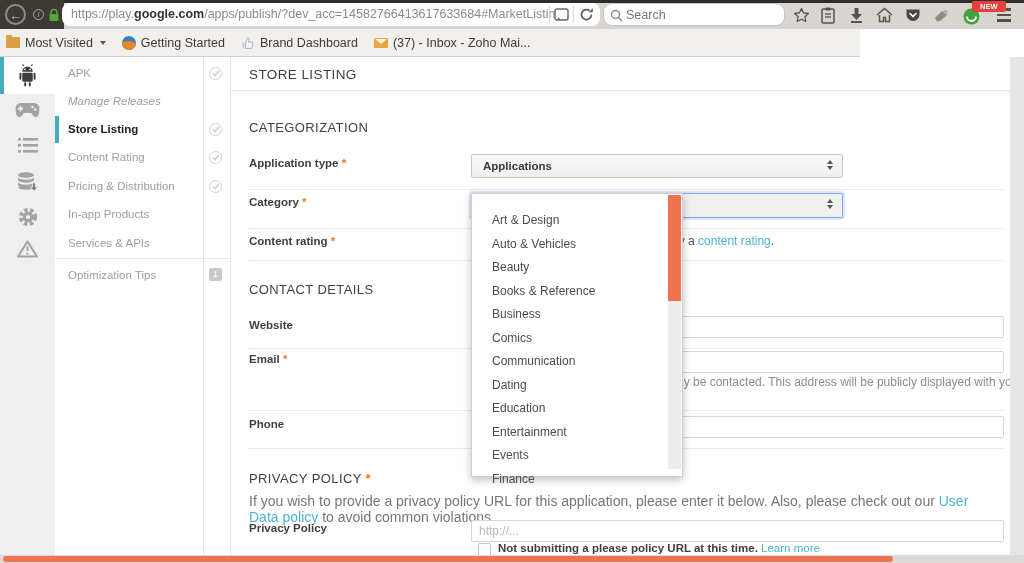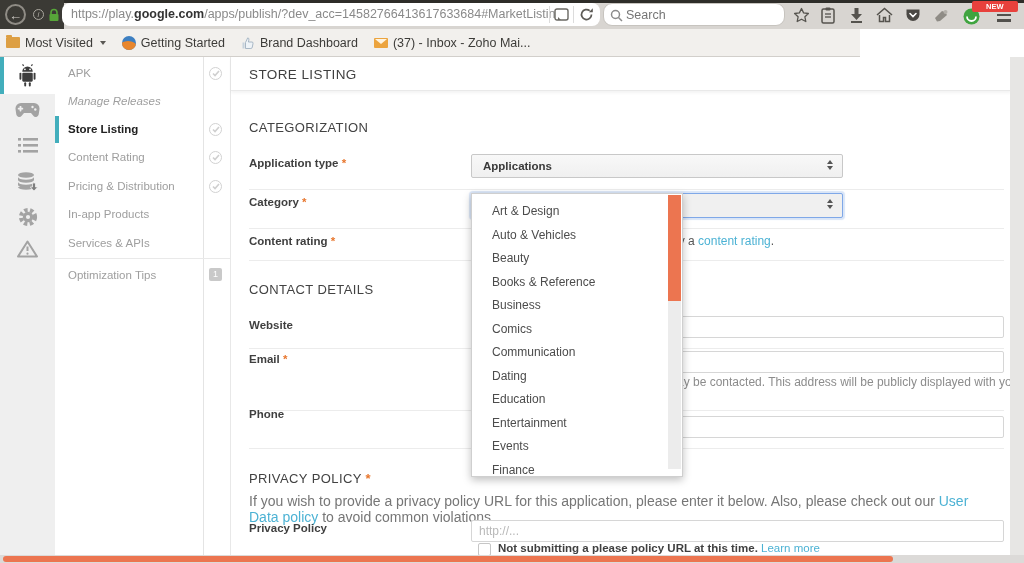--- a/index.html
+++ b/index.html
@@ -15,21 +15,21 @@
   #urlbar { position:absolute; left:62px; top:3px; width:538px; height:23px; background:#fff; border-radius:8px; }
   #url-text { position:absolute; left:9px; top:0; height:23px; line-height:23px; font-size:12.5px; color:#8a8a8a; white-space:nowrap; }
   #url-text b { color:#333; }
   .url-sep { position:absolute; top:3px; width:1px; height:17px; background:#dcdcdc; }
   #hscroll, #vscroll { z-index:60; }
 
   #searchbox { position:absolute; left:603px; top:3px; width:182px; height:23px; background:#fff; border:1px solid #c7c4bf; border-radius:9px; }
   #search-input { position:absolute; left:22px; top:0; width:150px; height:21px; border:none; outline:none; font-size:12.5px; color:#8b8b8b; font-family:"Liberation Sans",sans-serif; background:transparent; }
 
   .tb-icon { position:absolute; top:5px; width:20px; height:20px; display:flex; align-items:center; justify-content:center; }
-  #new-badge { position:absolute; left:972px; top:1px; padding:1px 14px; background:#e8413c; border-radius:2px; color:#fff; font-size:7.5px; font-weight:bold; z-index:5; }
+  #new-badge { position:absolute; left:972px; top:1px; padding:1px 8px; background:#e8413c; border-radius:2px; color:#fff; font-size:7.5px; font-weight:bold; z-index:5; }
   #burger { display:flex; flex-direction:column; gap:3px; }
   #burger div { width:14px; height:2.5px; background:#52504c; }
 
   #bookmarksbar { position:absolute; left:0; top:29px; width:860px; height:28px; background:#f2f0ed; border-bottom:1px solid #d2cfcb; display:flex; align-items:center; font-size:12.5px; color:#3c3b38; }
   .bm-item { display:flex; align-items:center; gap:5px; margin-right:16px; white-space:nowrap; }
   .folder-icon { width:14px; height:11px; background:#dd9f43; border-radius:1px; position:relative; }
   .folder-icon::before { content:""; position:absolute; left:0; top:-2px; width:6px; height:2px; background:#dd9f43; border-radius:1px 1px 0 0; }
   .caret-down { width:0; height:0; border-left:3.5px solid transparent; border-right:3.5px solid transparent; border-top:4px solid #5a5854; margin-left:2px; }
   .ff-icon { width:14px; height:14px; border-radius:50%; background:#3d7fc1; position:relative; overflow:hidden; }
   .ff-icon::after { content:""; position:absolute; left:-3px; top:5px; width:18px; height:12px; background:#e8862d; border-radius:50% 50% 0 0; }
@@ -74,21 +74,21 @@
 
   .note { position:absolute; font-size:12px; color:#555; white-space:nowrap; }
   .helper { position:absolute; font-size:12px; color:#8c8c8c; white-space:nowrap; }
   .link { color:#4cb2d4; cursor:pointer; }
   #privacy-para { position:absolute; left:18px; top:436px; width:752px; font-size:14px; color:#767676; }
 
   #checkbox { position:absolute; left:247px; top:486px; width:13px; height:13px; border:1px solid #c6c6c6; border-radius:2px; background:#fff; }
   #checkbox-label { position:absolute; left:267px; top:485px; font-size:11.5px; font-weight:bold; color:#3f3f3f; }
 
   
-  #dropdown { position:absolute; left:240px; top:136px; width:212px; height:284px; background:#fff; border:1px solid #cfcfcf; box-shadow:0 3px 8px rgba(0,0,0,0.25); z-index:50; padding-top:6px; }
+  #dropdown { position:absolute; left:240px; top:136px; width:212px; height:284px; background:#fff; border:1px solid #cfcfcf; box-shadow:0 3px 8px rgba(0,0,0,0.25); z-index:50; padding-top:15px; }
   .dd-item { height:23.5px; line-height:23.5px; padding-left:20px; font-size:12px; color:#4c4c4c; }
   #dd-track { position:absolute; right:1px; top:107px; bottom:7px; width:13px; background:#ececec; }
   #dd-thumb { position:absolute; right:1px; top:1px; width:13px; height:106px; }
 
   
   #hscroll { position:absolute; left:0; top:555px; width:1024px; height:8px; background:#dcdad8; }
   #hthumb { position:absolute; left:3px; top:1px; width:890px; height:6px; border-radius:3px; }
 </style>
 </head>
 <body>
@@ -334,21 +334,21 @@
 
     <div class="field-label" style="top:262px;">Website</div>
     <input class="g-input" style="top: 259px;">
     <div class="divider" style="top:291px;"></div>
 
     <div class="field-label" style="top:296px;"><span>Email</span> <span class="req">*</span></div>
     <input class="g-input" style="top: 294px;">
     <div class="helper" style="left:436px;top:318px;">may be contacted. This address will be publicly displayed with your</div>
     <div class="divider" style="top:353px;"></div>
 
-    <div class="field-label" style="top:351px;">Phone</div>
+    <div class="field-label" style="top:361px;">Phone</div>
     <input class="g-input" style="top: 359px;">
     <div class="divider" style="top:391px;"></div>
 
     <div class="section-title" style="top:414px;"><span>PRIVACY POLICY</span> <span class="req">*</span></div>
     <div id="privacy-para"><span>If you wish to provide a privacy policy URL for this application, please enter it below. Also, please check out our </span><span class="link">User Data policy</span><span> to avoid common violations.</span></div>
 
     <div class="field-label" style="top:465px;">Privacy Policy</div>
     <input class="g-input" style="top: 463px;" placeholder="http://...">
     <div id="checkbox"></div>
     <div id="checkbox-label"><span>Not submitting a please policy URL at this time. </span><span class="link" style="font-weight:normal;">Learn more</span></div>

